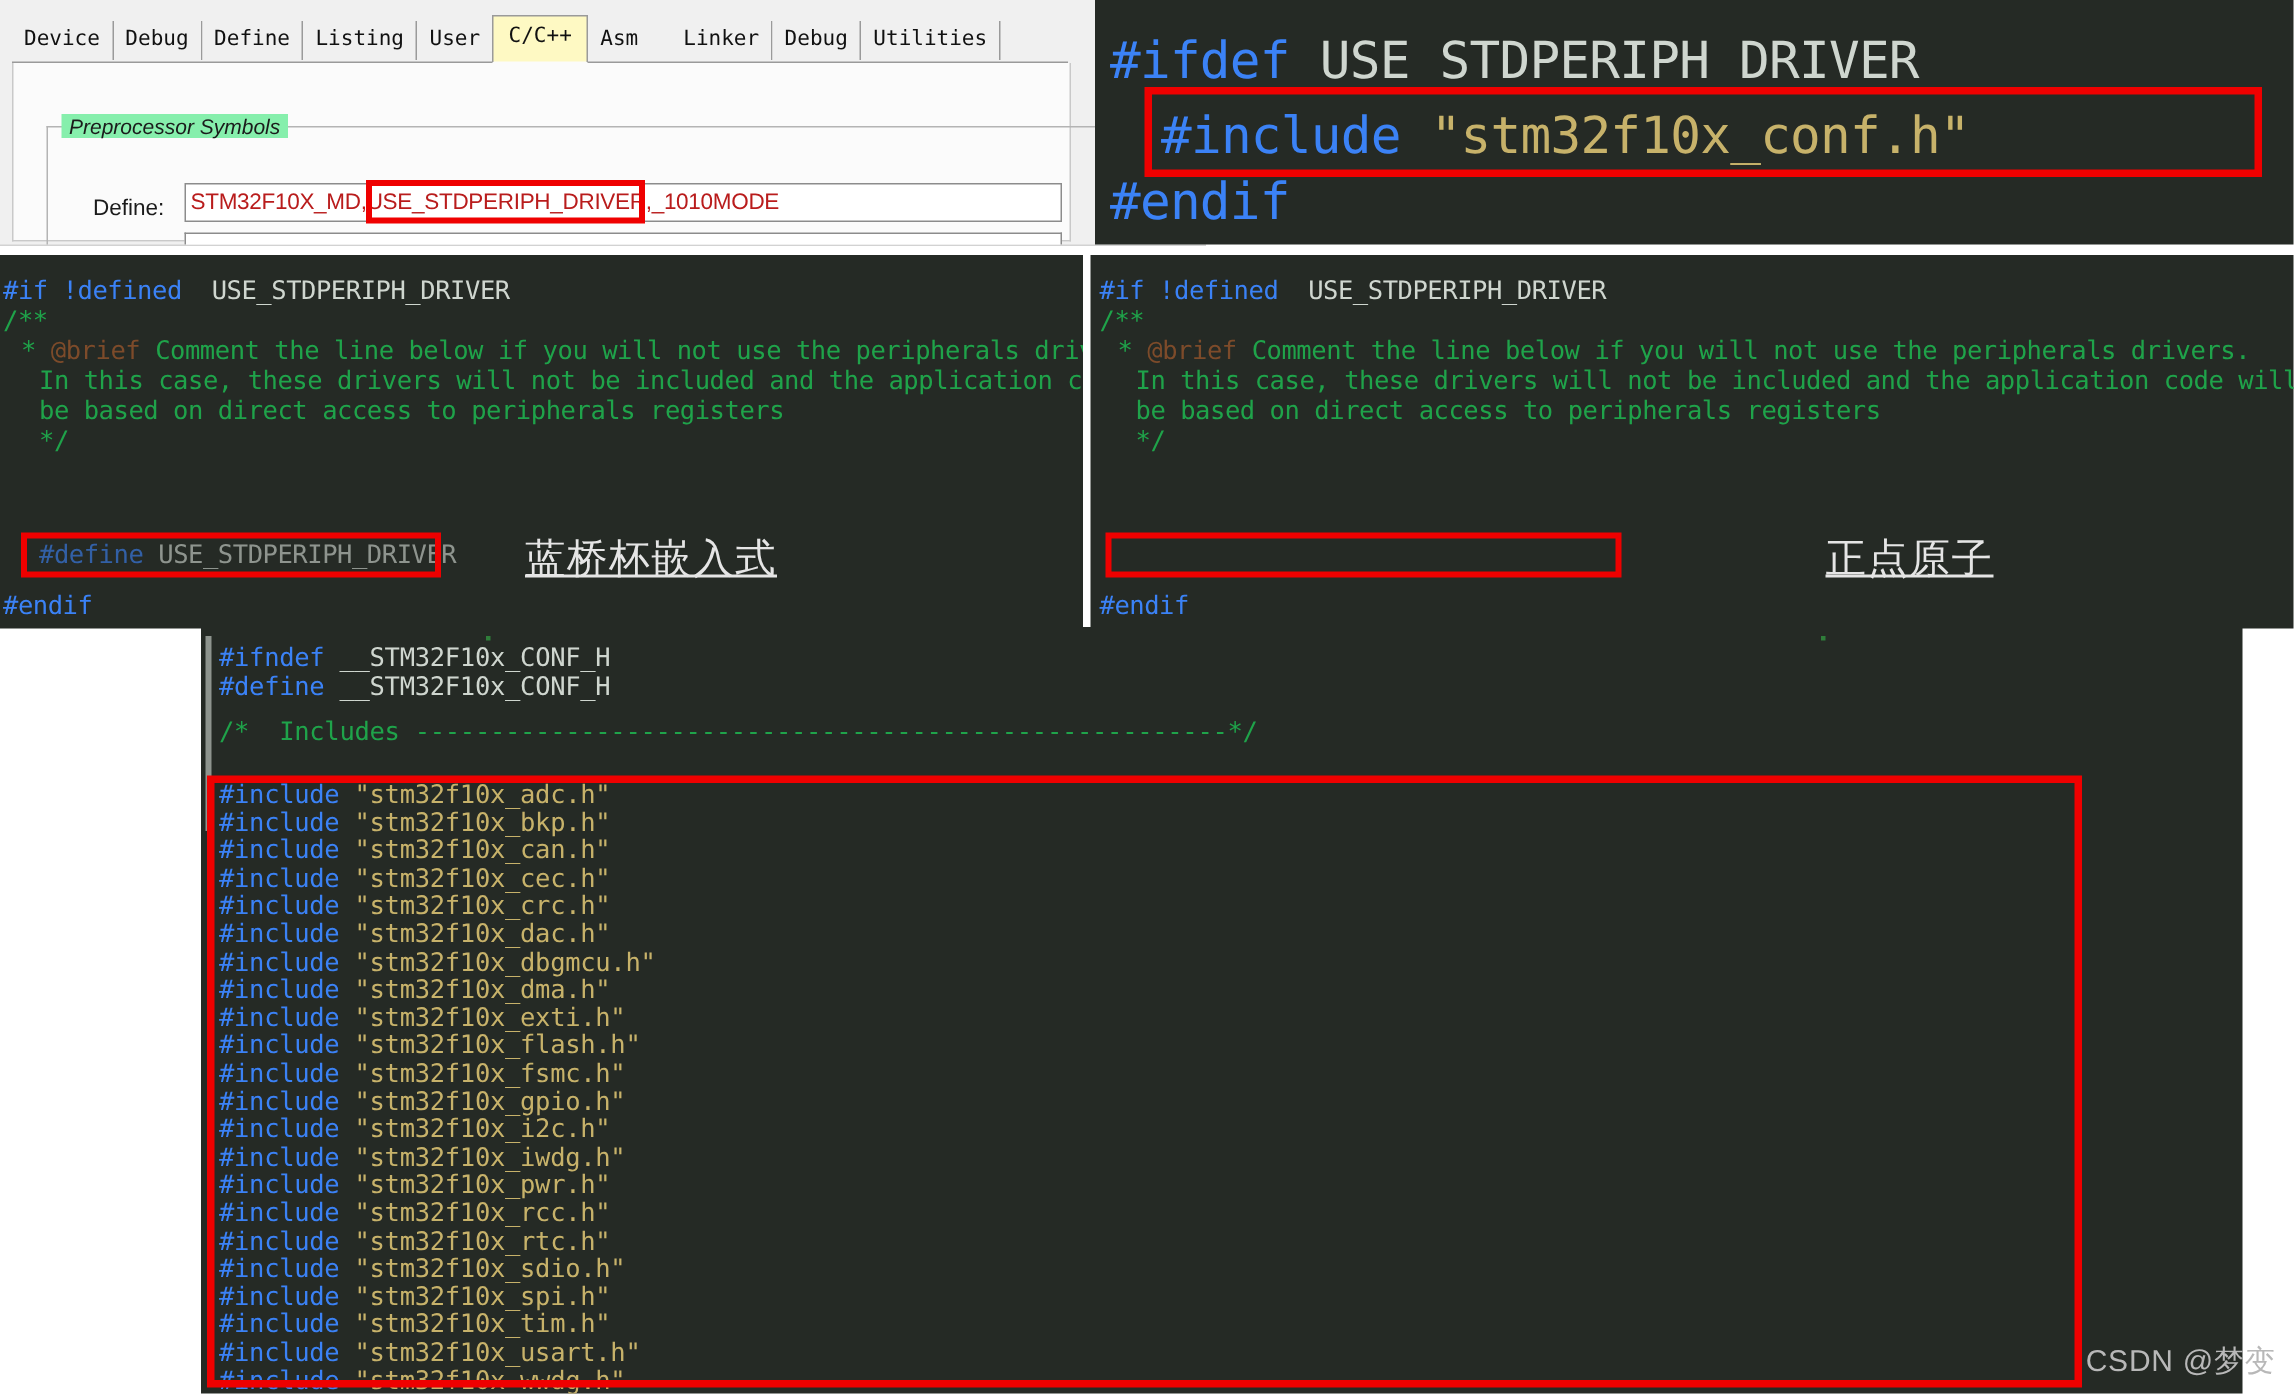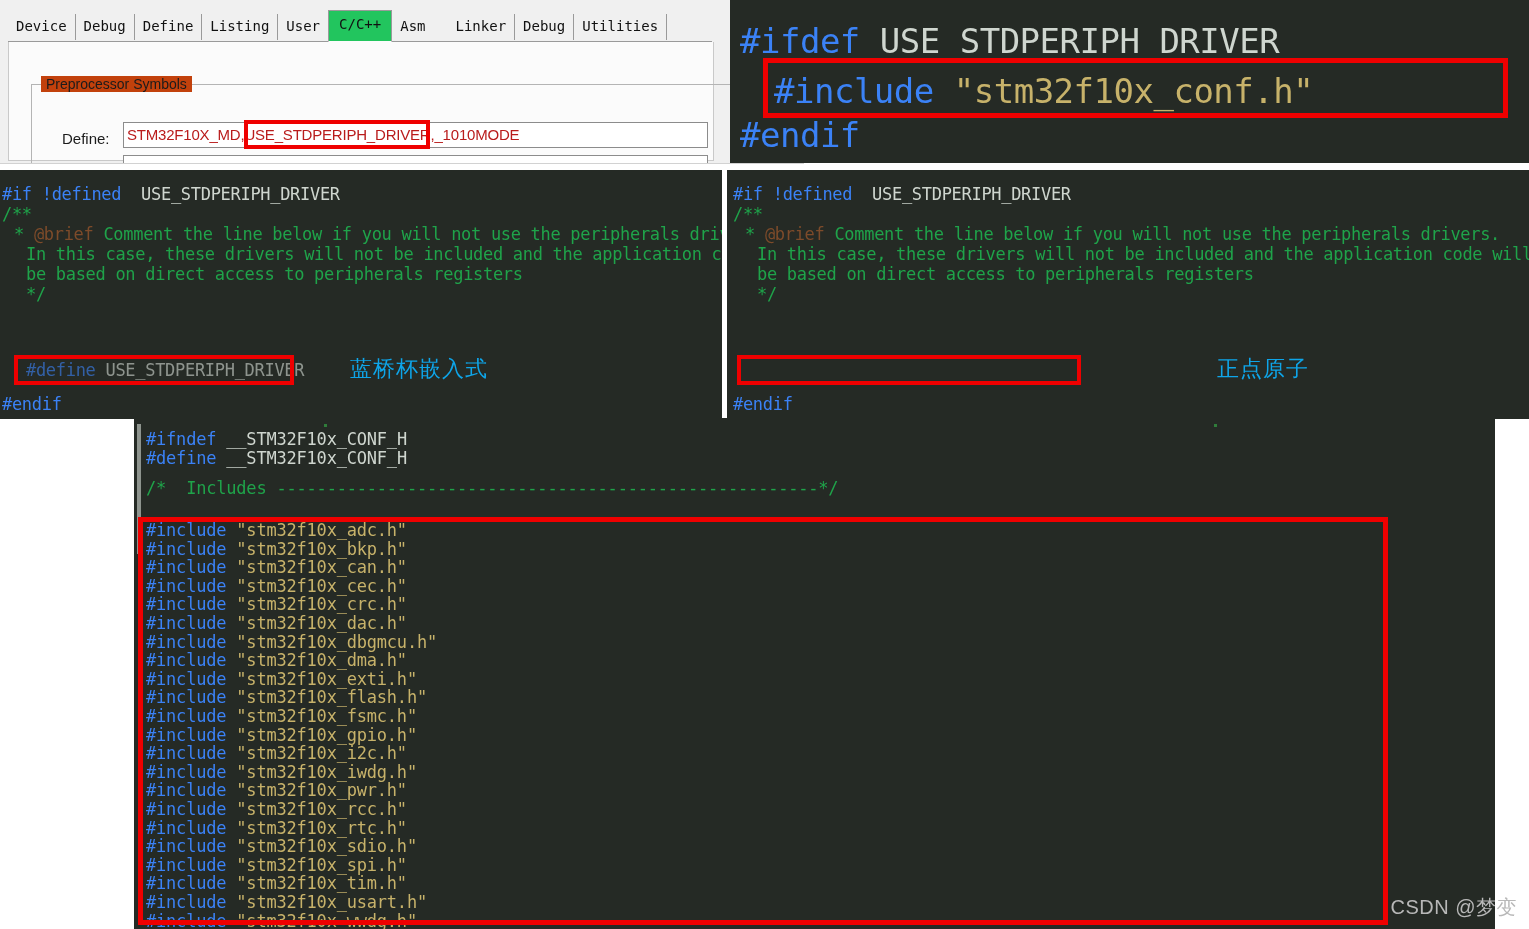--- a/index.html
+++ b/index.html
@@ -35,21 +35,21 @@
     font-family: "DejaVu Sans Mono", monospace;
     font-size: 14px;
     color: #111;
     padding: 4px 8px 5px 8px;
     background: #f0f0f0;
     border-right: 1px solid #9a9a9a;
     line-height: 17px;
     white-space: nowrap;
   }
   .tab.active {
-    background: #22c55e;
+    background: #fef9c3;
     border: 1px solid #9a9a9a;
     border-bottom: 1px solid #fbfbfb;
     padding: 5px 10px 8px 10px;
     position: relative;
     top: 2px;
     border-right: 1px solid #9a9a9a;
     z-index: 3;
   }
   .tab.nosep { border-right: none; }
   .tab.gap { margin-left: 14px; }
@@ -71,25 +71,26 @@
   #group-preproc {
     position: absolute;
     left: 22px; top: 42px;
     width: 700px; height: 110px;
     border: 1px solid #b4b4b4;
     border-right: none;
   }
   #group-legend {
     position: absolute;
     left: 32px; top: 34px;
-    background: #c2410c;
+    background: #86efac;
     padding: 0 5px;
     font-family: "Liberation Sans", sans-serif;
     font-size: 14px;
     color: #1b1b1b;
+    font-style: italic;
   }
   #define-label {
     position: absolute;
     left: 62px; top: 130px;
     font-family: "Liberation Sans", sans-serif;
     font-size: 15px;
     color: #1b1b1b;
   }
   #define-input {
     position: absolute;
@@ -182,24 +183,25 @@
     letter-spacing: -0.3px;
   }
   .redbox {
     position: absolute;
     border: 4px solid #ef0000;
     box-sizing: border-box;
   }
   .cn-note {
     position: absolute;
     font-family: "DejaVu Sans", sans-serif;
-    color: #0ea5e9;
-    font-size: 22px;
+    color: #e5e5e5;
+    font-size: 27px;
     letter-spacing: 1px;
     white-space: nowrap;
+    text-decoration: underline;
   }
 
   
   #panel-e {
     left: 134px; top: 418px;
     width: 1361px; height: 511px;
   }
   #panel-e .cl {
     position: absolute;
     font-size: 17px;

